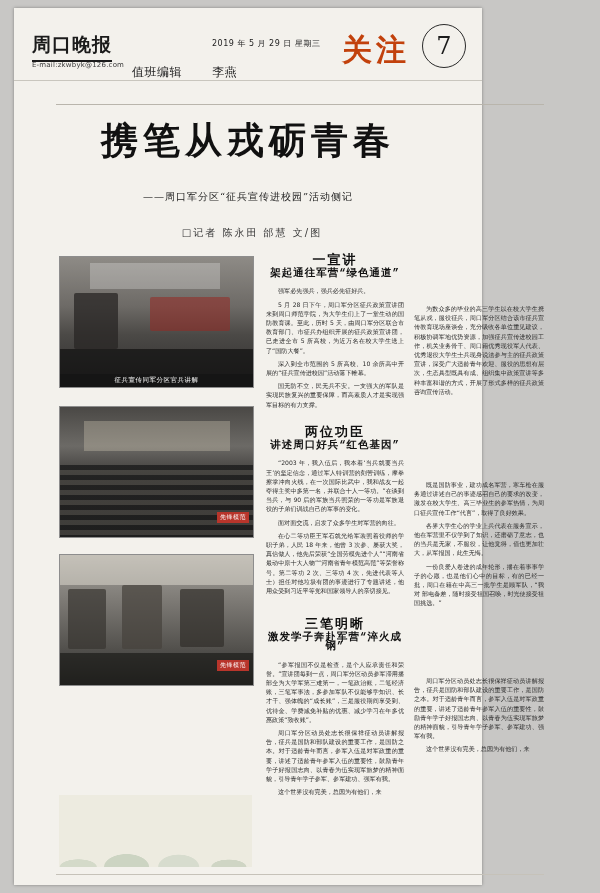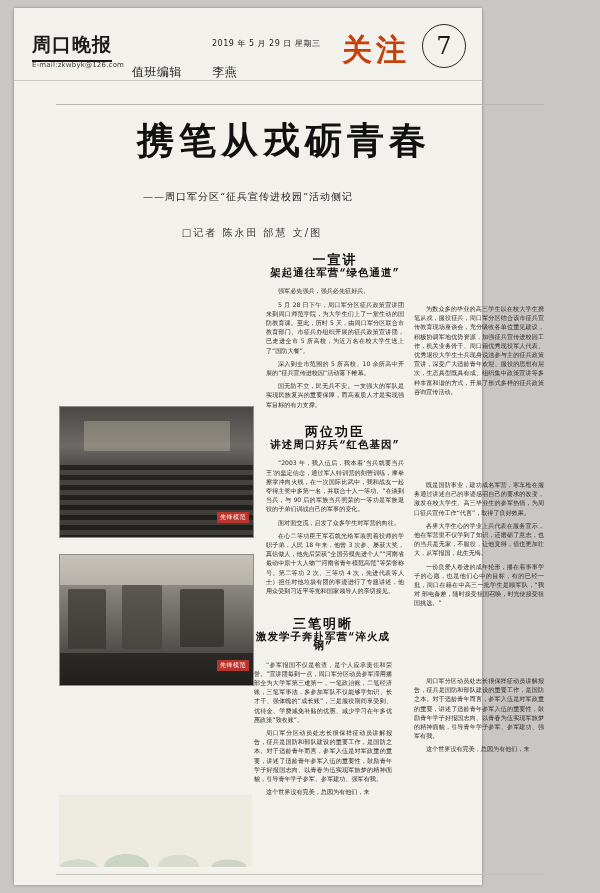--- a/index.html
+++ b/index.html
@@ -53,21 +53,21 @@
     border:1.5px solid #2a2a2a;
     display:flex;align-items:center;justify-content:center;
     font-family:"DejaVu Serif","Liberation Serif",serif;
     font-size:24px;color:#1b1b1b;
   }
   
   .headline{
     position:absolute;left:0;top:108px;width:100%;
     text-align:center;
     font-family:"DejaVu Serif","Liberation Serif",serif;
-    font-weight:bold;font-size:37px;letter-spacing:5px;color:#111;margin-left:36px;
+    font-weight:bold;font-size:37px;letter-spacing:5px;color:#111;
   }
   .subhead{
     position:absolute;left:0;top:182px;width:100%;
     text-align:center;
     font-family:"DejaVu Serif","Liberation Serif",serif;
     font-size:10px;letter-spacing:1px;color:#1c1c1c;
   }
   .byline{
     position:absolute;left:4px;top:218px;width:100%;
     text-align:center;font-size:10px;color:#333;letter-spacing:2px;
@@ -149,20 +149,27 @@
       <div class="pagenum-circle">7</div>
     </div>
   </div>
 
   <div class="rule-top"></div>
 
   <div class="headline">携笔从戎砺青春</div>
   <div class="subhead">——周口军分区“征兵宣传进校园”活动侧记</div>
   <div class="byline">□记者 陈永田 邰慧 文/图</div>
 
+  <div class="photo" id="photo1">
+    <div class="ph-light" style="left:30px;top:6px;width:130px;height:26px;background:rgba(255,255,255,.25)"></div>
+    <div class="ph-figure" style="left:14px;top:36px;width:44px;height:56px;background:rgba(40,38,36,.75)"></div>
+    <div class="ph-figure" style="left:90px;top:40px;width:80px;height:34px;background:rgba(150,40,34,.55)"></div>
+    <div class="ph-band" style="top:92px;height:38px;background:rgba(15,15,15,.7)"></div>
+    <div class="cap">征兵宣传同军分区官兵讲解</div>
+  </div>
 
   <div class="photo" id="photo2">
     <div class="ph-light" style="left:24px;top:14px;width:146px;height:30px;background:rgba(210,200,180,.35)"></div>
     <div class="ph-band" style="top:58px;height:72px;background:repeating-linear-gradient(180deg,rgba(30,30,30,.85) 0 5px,rgba(70,68,64,.8) 5px 10px)"></div>
     <div class="photo-badge">先锋模范</div>
   </div>
 
   <div class="photo" id="photo3">
     <div class="ph-light" style="left:0;top:0;width:100%;height:30px;background:rgba(235,230,220,.45)"></div>
     <div class="ph-figure" style="left:8px;top:34px;width:38px;height:60px;background:rgba(55,52,48,.7)"></div>
@@ -190,21 +197,21 @@
     <div class="sec-head">
       <span class="big">两位功臣</span>
       <span class="small">讲述周口好兵“红色基因”</span>
     </div>
     <div style="height:8px"></div>
     <p class="p">“2003 年，我入伍后，我本着‘当兵就要当兵王’的坚定信念，通过军人特训营的刻苦训练，摩拳擦掌冲向火线，在一次国际比武中，我和战友一起夺得主奖中多第一名，并联合十人一等功。”在谈到当兵，与 90 后的军族当兵照荣的一等功是军族退役的子弟们训战自己的军事的变化。</p>
     <p class="p">面对面交流，启发了众多学生对军营的向往。</p>
     <p class="p">在心二等功臣王军石就光给军装照着役师的学职子弟，人民 18 年来，他曾 3 次参、屡获大奖，真信做人，他先后荣获“全国劳模先进个人”“河南省最动中原十大人物”“河南省青年模范高范”等荣誉称号。第二等功 2 次、三等功 4 次，先进代表等人士）担任对他垃圾有团的事迹进行了专题讲述，他用众受到习近平等党和国家领导人的亲切接见。</p>
   </div>
 
-  <div class="col" style="left:240px;top:612px;width:138px;">
+  <div class="col" style="left:252px;top:612px;width:138px;">
     <div class="sec-head">
       <span class="big">三笔明晰</span>
       <span class="small">激发学子奔赴军营“淬火成钢”</span>
     </div>
     <div style="height:8px"></div>
     <p class="p">“参军报国不仅是检查，是个人应承责任和荣誉。”宣讲团每到一点，周口军分区动员参军滞用播部全为大学军第三难第一，一笔政治账，二笔经济账，三笔军事法，多参加军队不仅能够学知识、长才干、强体魄的“成长账”，三是服役期间享受到、优待金、学费减免补贴的优惠、减少学习在年多优惠政策“致收账”。</p>
     <p class="p">周口军分区动员处志长很保祥征动员讲解报告，征兵是国防和部队建设的重要工作，是国防之本。对于适龄青年而言，参军入伍是对军政重的重要，讲述了适龄青年参军入伍的重要性，鼓励青年学子好报国志向、以青春为伍实现军旅梦的精神面貌，引导青年学子参军、参军建功、强军有我。</p>
     <p class="p">这个世界没有完美，总因为有他们，来</p>
   </div>
 

